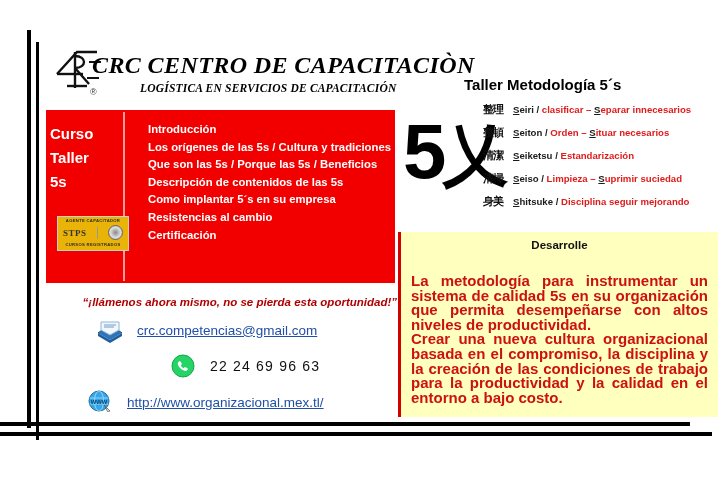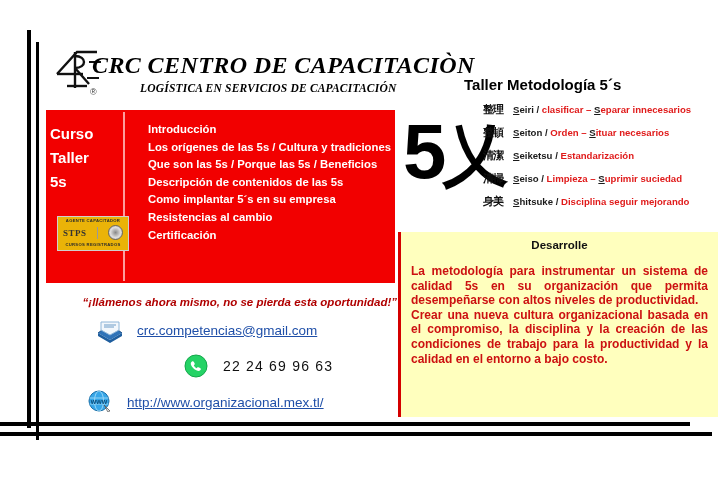--- a/index.html
+++ b/index.html
@@ -214,25 +214,25 @@
     background: #ffffbe;
     border-left: 3px solid #d40000;
     box-sizing: border-box;
     padding: 7px 10px 0 10px;
   }
   .yellow-title {
     text-align: center;
     font-size: 11.5px;
     font-weight: bold;
     color: #111111;
-    margin-bottom: 13px;
+    margin-bottom: 23px;
   }
   .yellow-body p {
     margin: 0;
-    font-size: 12px;
+    font-size: 15px;
     font-weight: bold;
     color: #cc1111;
     line-height: 14.6px;
     text-align: justify;
   }
 
   
   .tagline {
     position: absolute;
     left: 57px; top: 296px;
@@ -243,21 +243,21 @@
     font-style: italic;
     color: #b00000;
     white-space: nowrap;
   }
   .contact-row {
     position: absolute;
     display: flex;
     align-items: center;
   }
   .row-email { left: 95px; top: 316px; }
-  .row-phone { left: 181px; top: 352px; }
+  .row-phone { left: 168px; top: 352px; }
   .row-web   { left: 85px; top: 388px; }
 
   .ico {
     width: 30px; height: 28px;
     position: relative;
     flex: 0 0 auto;
   }
   .ico svg { display: block; }
 
   .link-text {

